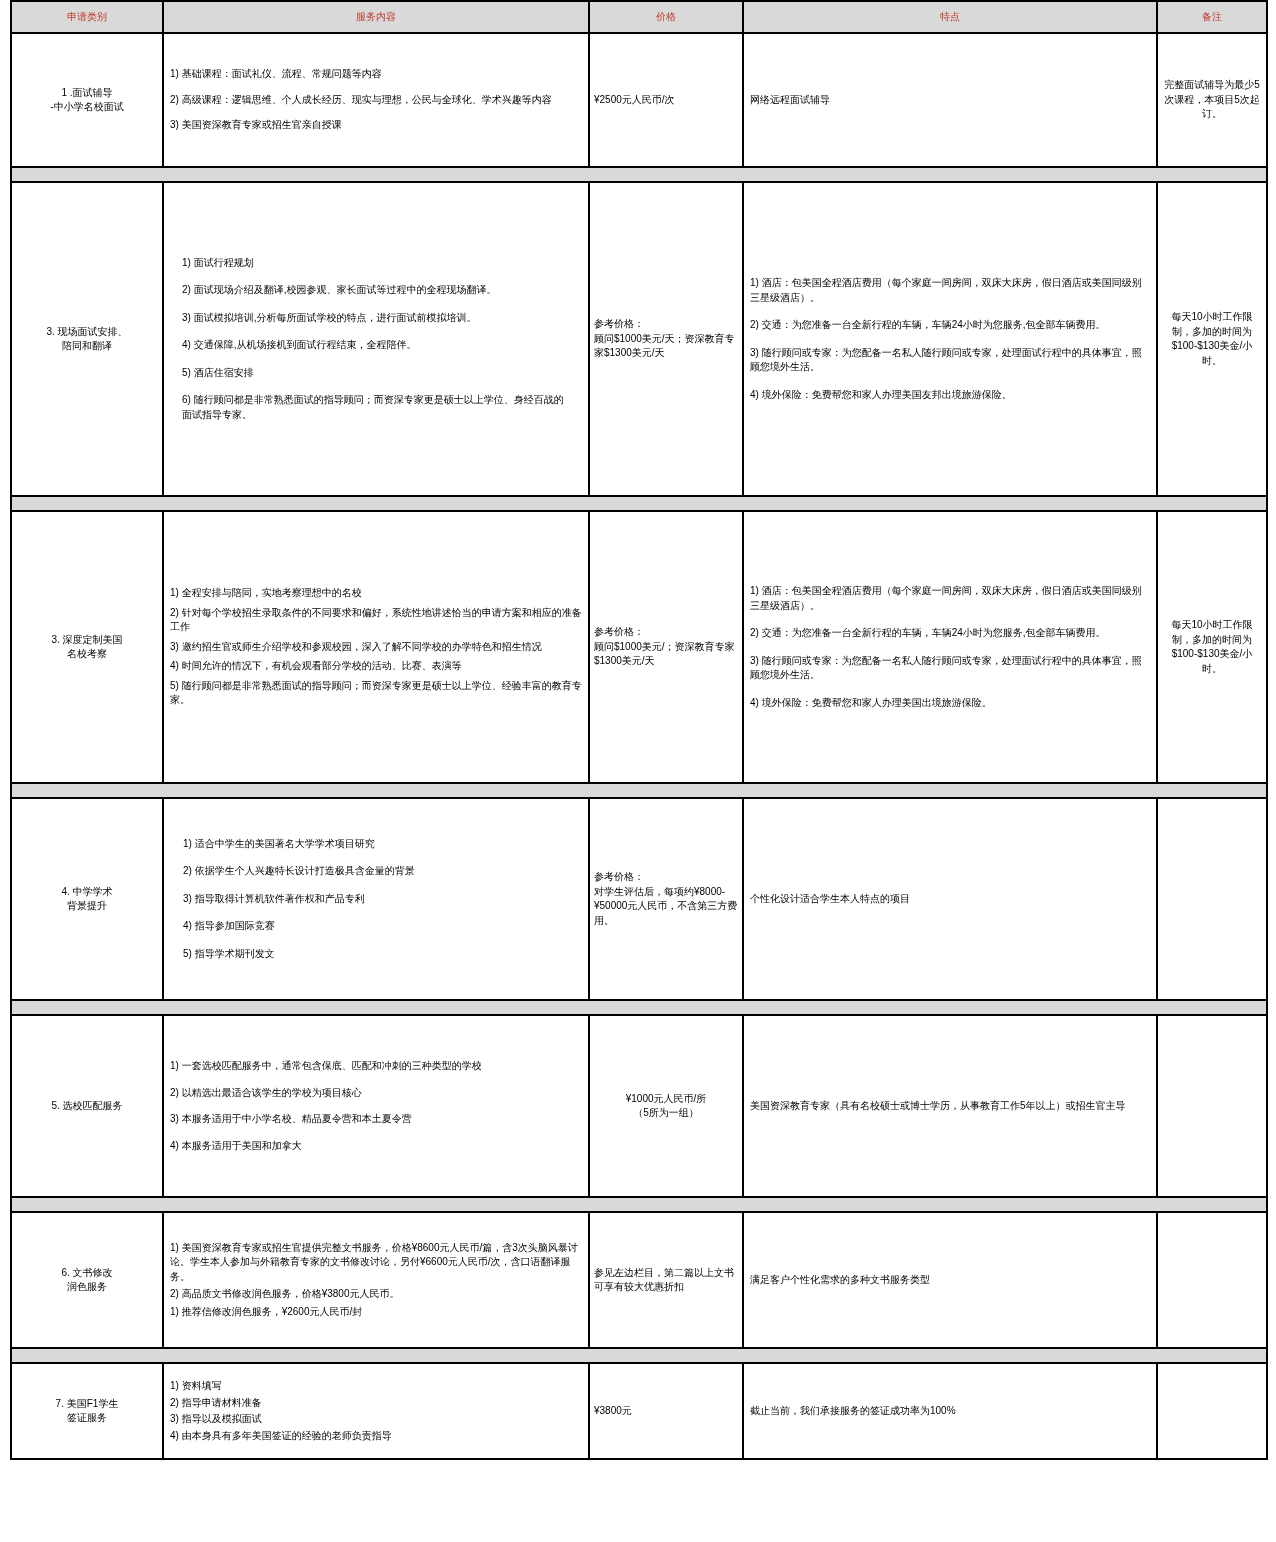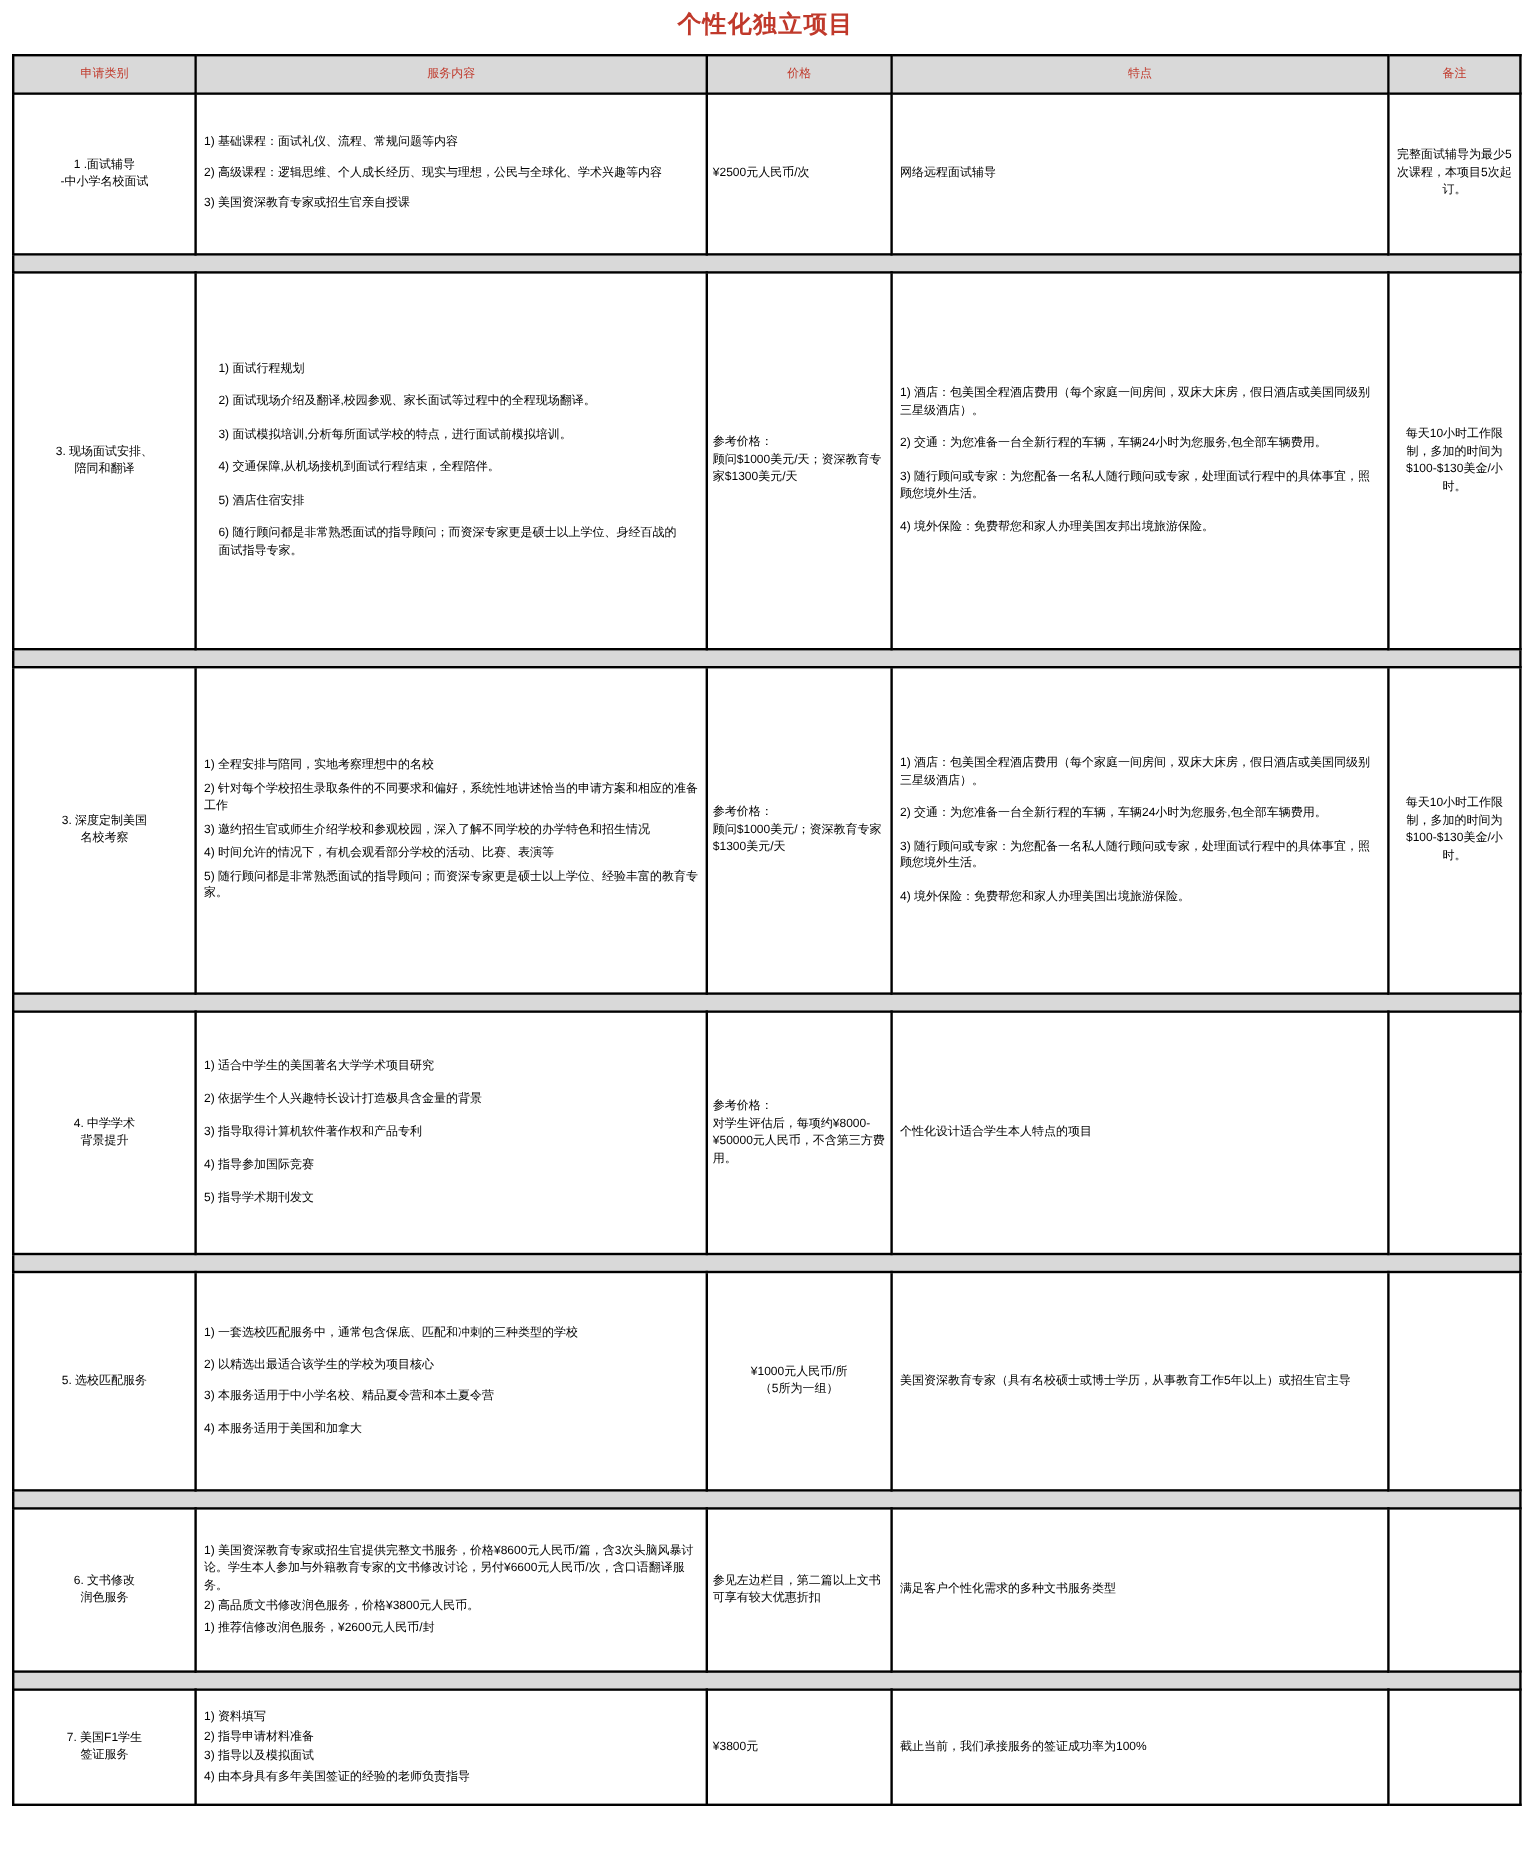--- a/index.html
+++ b/index.html
@@ -80,33 +80,32 @@
   tr.r2{height:314px;}
   tr.r3{height:272px;}
   tr.r4{height:202px;}
   tr.r5{height:182px;}
   tr.r6{height:136px;}
   tr.r7{height:96px;}
   
   tr.r1 td.services p{margin:11px 0;}
   tr.r2 td.services p{margin:13px 12px;}
   tr.r3 td.services p{margin:5px 0;}
-  tr.r4 td.services p{margin:13px 0;}
+  tr.r4 td.services p{margin:13px 13px;}
   tr.r5 td.services p{margin:12px 0;}
   tr.r6 td.services p{margin:3px 0;}
   tr.r7 td.services p{margin:2px 0;}
   tr.r2 td.features p,
   tr.r3 td.features p{margin:13px 0;}
   tr.r5 td.price{text-align:center;}
 </style>
 </head>
 <body>
 
 <div class="page">
-  <div class="title">个性化独立项目</div>
 
   <table class="services">
     <colgroup>
       <col class="c-category">
       <col class="c-services">
       <col class="c-price">
       <col class="c-features">
       <col class="c-notes">
     </colgroup>
     <thead>

